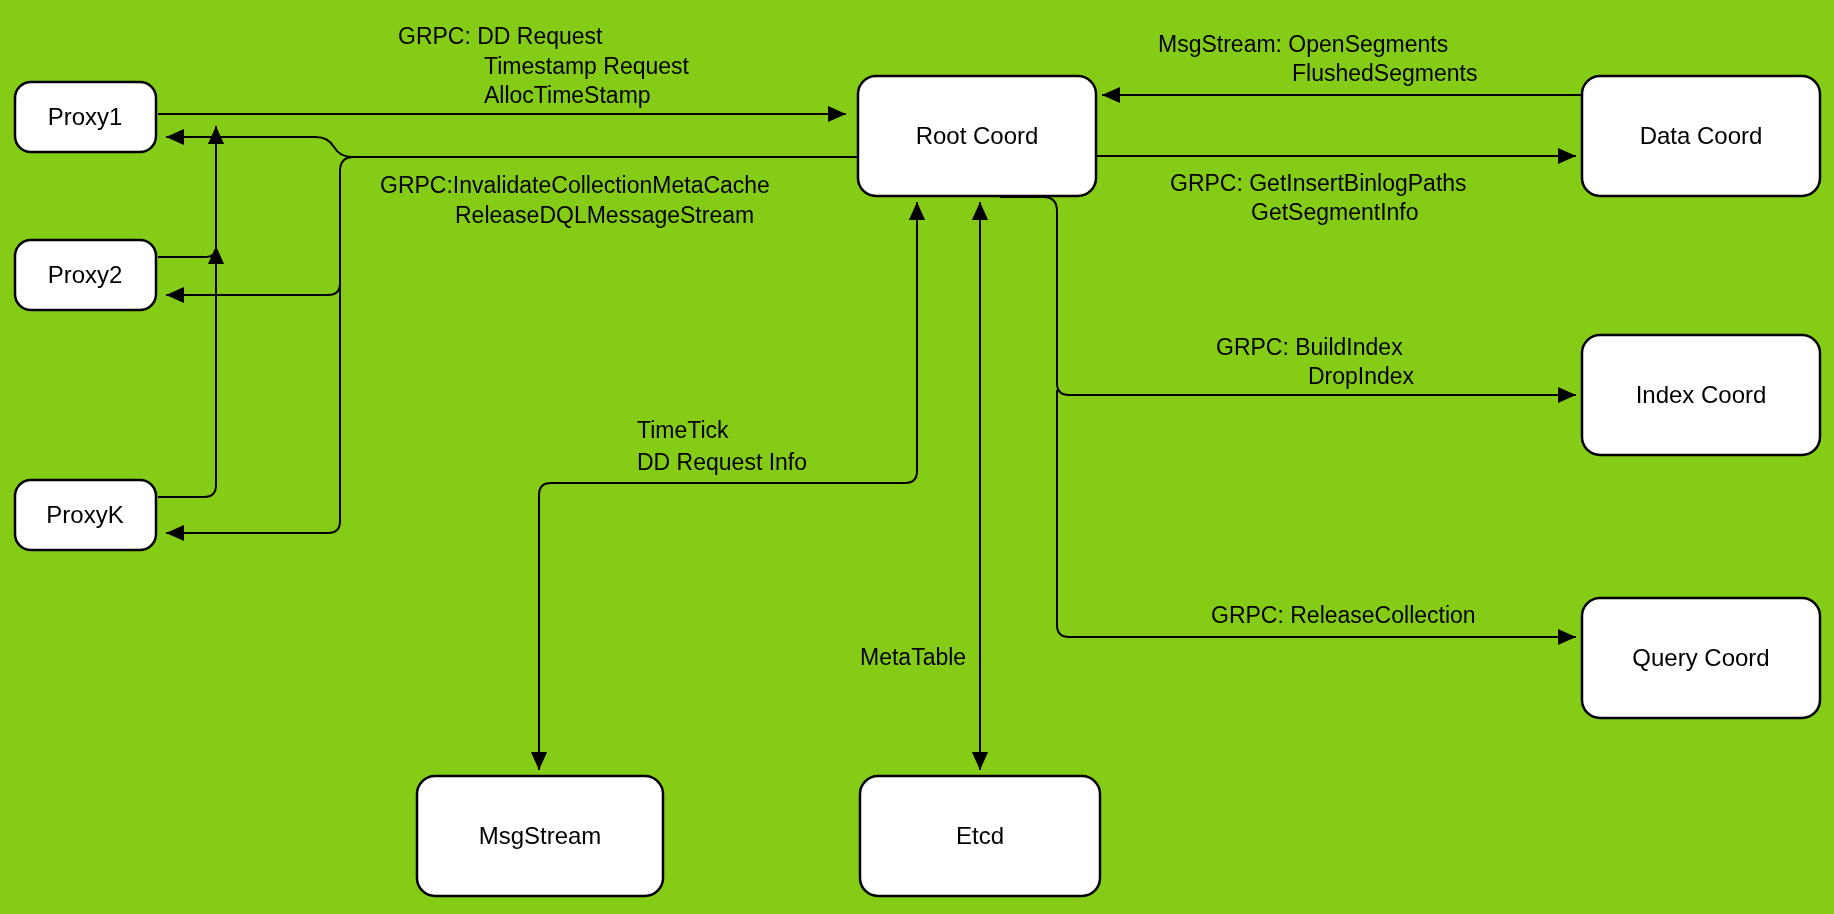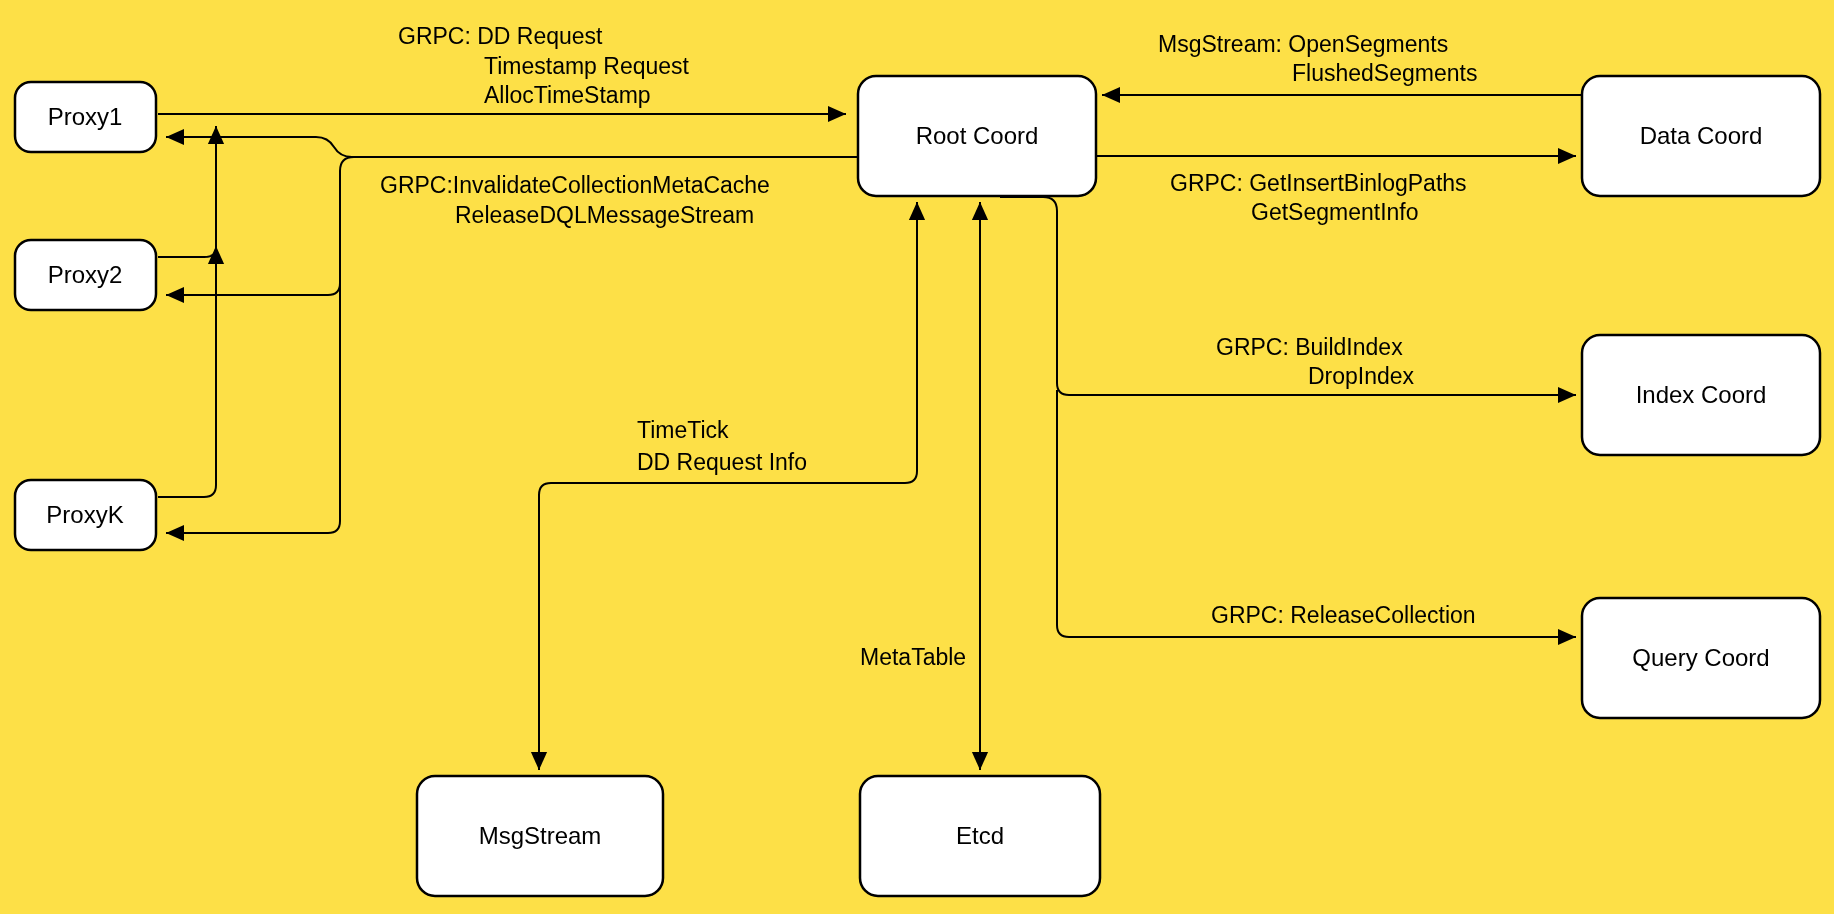--- a/index.html
+++ b/index.html
@@ -4,21 +4,21 @@
 <style>
   html, body {
     margin: 0;
     padding: 0;
     background: #ffffff;
   }
   .canvas {
     position: relative;
     width: 1834px;
     height: 914px;
-    background: #fde047;
+    background: #84cc16;
     overflow: hidden;
   }
   svg {
     display: block;
     width: 1834px;
     height: 914px;
     font-family: "Liberation Sans", sans-serif;
   }
   .node-rect {
     fill: #ffffff;

